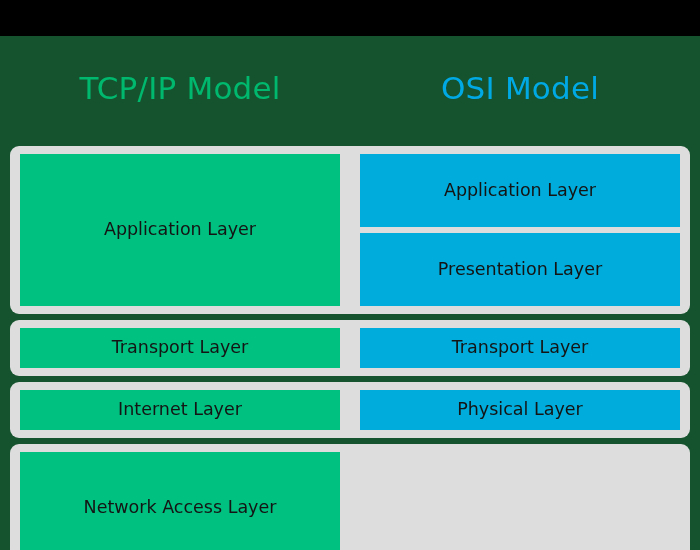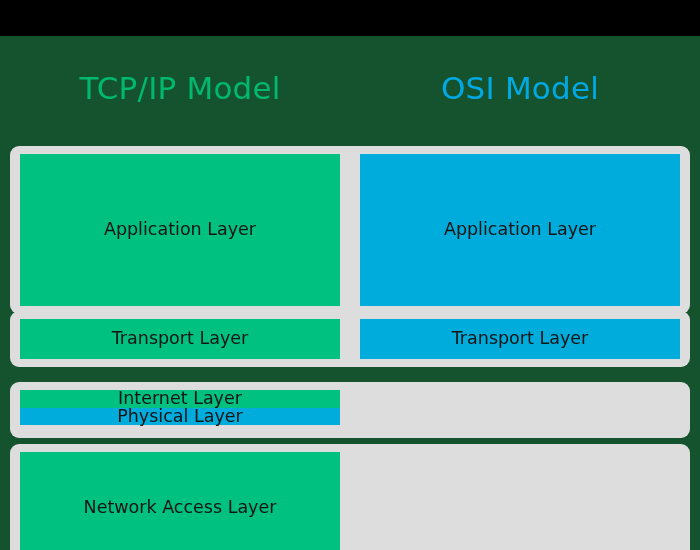--- a/index.html
+++ b/index.html
@@ -60,22 +60,22 @@
     width: 680px;
     background: #dddddd;
     border-radius: 9px;
     box-sizing: border-box;
     display: flex;
     flex-direction: row;
     align-items: stretch;
     padding: 8px 10px;
   }
   .band-1 { top: 110px;  height: 168px; }
-  .band-2 { top: 275px;  height: 56px;  }
-  .band-3 { top: 346px;  height: 56px; flex-direction: column;  }
+  .band-2 { top: 284px;  height: 56px;  }
+  .band-3 { top: 346px;  height: 56px;  }
   .band-4 { top: 408px;  height: 127px; }
 
   .col {
     display: flex;
     flex-direction: column;
     justify-content: space-between;
     box-sizing: border-box;
   }
   .col-left  { width: 320px; margin-right: 20px; }
   .col-right { width: 320px; }
@@ -108,20 +108,21 @@
     <div class="title title-tcp">TCP/IP Model</div>
     <div class="title title-osi">OSI Model</div>
   </div>
 
   <div class="band band-1">
     <div class="col col-left">
       <div class="layer green">Application Layer</div>
     </div>
     <div class="col col-right">
       <div class="layer blue">Application Layer</div>
+      <div class="layer blue">Presentation Layer</div>
     </div>
   </div>
 
   <div class="band band-2">
     <div class="col col-left">
       <div class="layer green">Transport Layer</div>
     </div>
     <div class="col col-right">
       <div class="layer blue">Transport Layer</div>
     </div>

